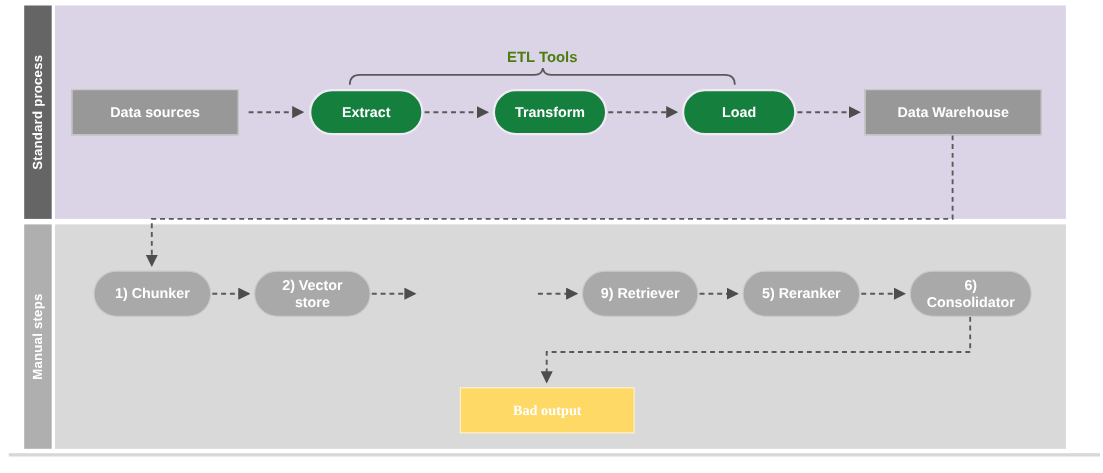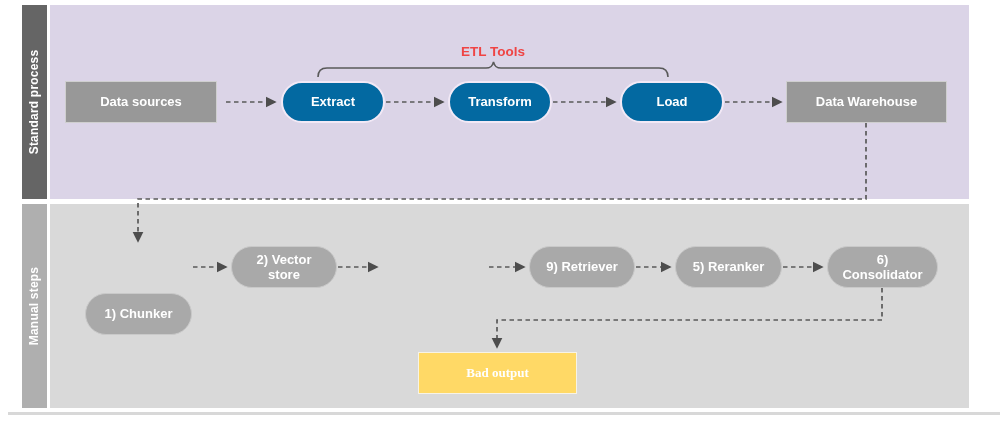--- a/index.html
+++ b/index.html
@@ -20,27 +20,27 @@
   .lane-body.bottom { left:50px; top:204px; width:919px; height:204px; background:#d9d9d9; }
   .divider { position:absolute; left:8px; top:412px; width:992px; height:3px; background:#d8d8d8; }
 
   .node {
     position:absolute; box-sizing:border-box;
     display:flex; align-items:center; justify-content:center; text-align:center;
     color:#ffffff; font-size:13px; font-weight:bold; line-height:1.18;
     z-index:3; padding:2px 12px;
   }
   .rect-gray   { background:#989898; border:1px solid #cfcfcf; }
-  .pill-purple { background:#0369a1; border:2px solid #f2e9f6; border-radius:22px; }
+  .pill-purple { background:#15803d; border:2px solid #f2e9f6; border-radius:22px; }
   .pill-gray   { background:#a9a9a9; border:1.5px solid #c9c9c9; border-radius:22px; }
   .rect-yellow { background:#ffd966; border:1.5px solid #f7f3e6;font-family:Liberation Serif, serif; }
 
   .etl-label {
     position:absolute; left:443px; top:44px; width:100px; text-align:center;
-    color:#ef4444; font-size:13.5px; font-weight:bold; z-index:3;
+    color:#4d7c0f; font-size:13.5px; font-weight:bold; z-index:3;
   }
   svg.overlay { position:absolute; left:0; top:0; z-index:2; pointer-events:none; }
 </style>
 </head>
 <body>
 
 <div class="canvas">
 
   <div class="lane-bar top">
     <span class="lane-label">Standard process</span>
@@ -77,20 +77,20 @@
   </svg>
 
   <div class="etl-label">ETL Tools</div>
 
   <div class="node rect-gray" style="left:65px; top:81px; width:152px; height:42px;">Data sources</div>
   <div class="node pill-purple" style="left:281px; top:81px; width:104px; height:42px;">Extract</div>
   <div class="node pill-purple" style="left:448px; top:81px; width:104px; height:42px;">Transform</div>
   <div class="node pill-purple" style="left:620px; top:81px; width:104px; height:42px;">Load</div>
   <div class="node rect-gray" style="left:786px; top:81px; width:161px; height:42px;">Data Warehouse</div>
 
-  <div class="node pill-gray" style="left:85px; top:246px; width:107px; height:42px;margin-top:47px;">1) Chunker</div>
+  <div class="node pill-gray" style="left:85px; top:246px; width:107px; height:42px;">1) Chunker</div>
   <div class="node pill-gray" style="left:231px; top:246px; width:106px; height:42px; padding:2px 14px;">2) Vector store</div>
   <div class="node pill-gray" style="left:529px; top:246px; width:106px; height:42px;">9) Retriever</div>
   <div class="node pill-gray" style="left:675px; top:246px; width:107px; height:42px;">5) Reranker</div>
   <div class="node pill-gray" style="left:827px; top:246px; width:111px; height:42px; padding:20px 10px;">6) Consolidator</div>
   <div class="node rect-yellow" style="left:418px; top:352px; width:159px; height:42px;">Bad output</div>
 
 </div>
 
 </body></html>

